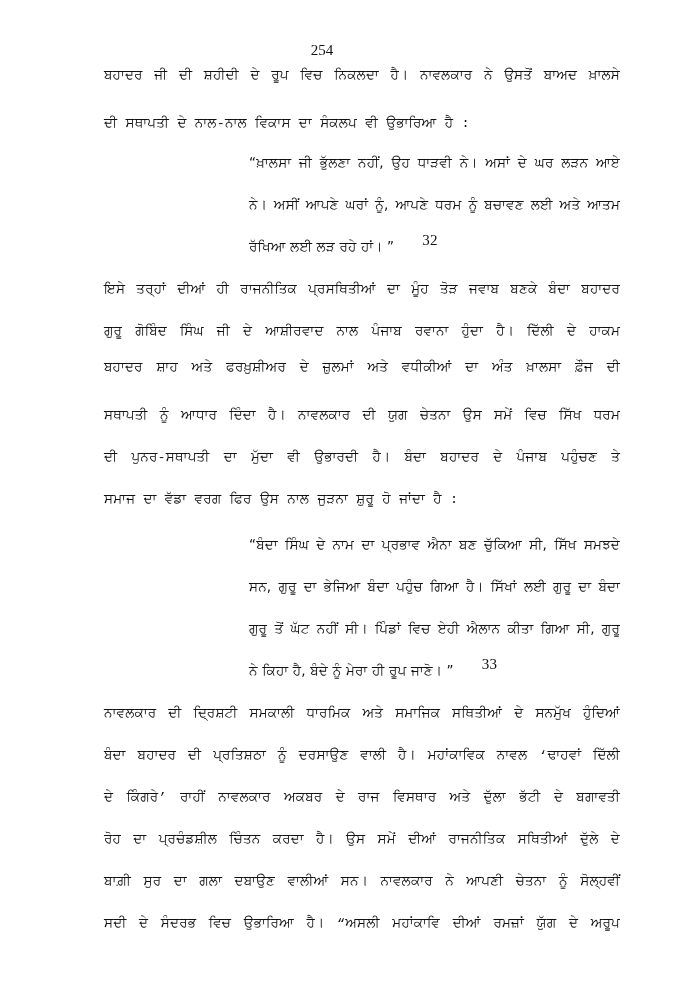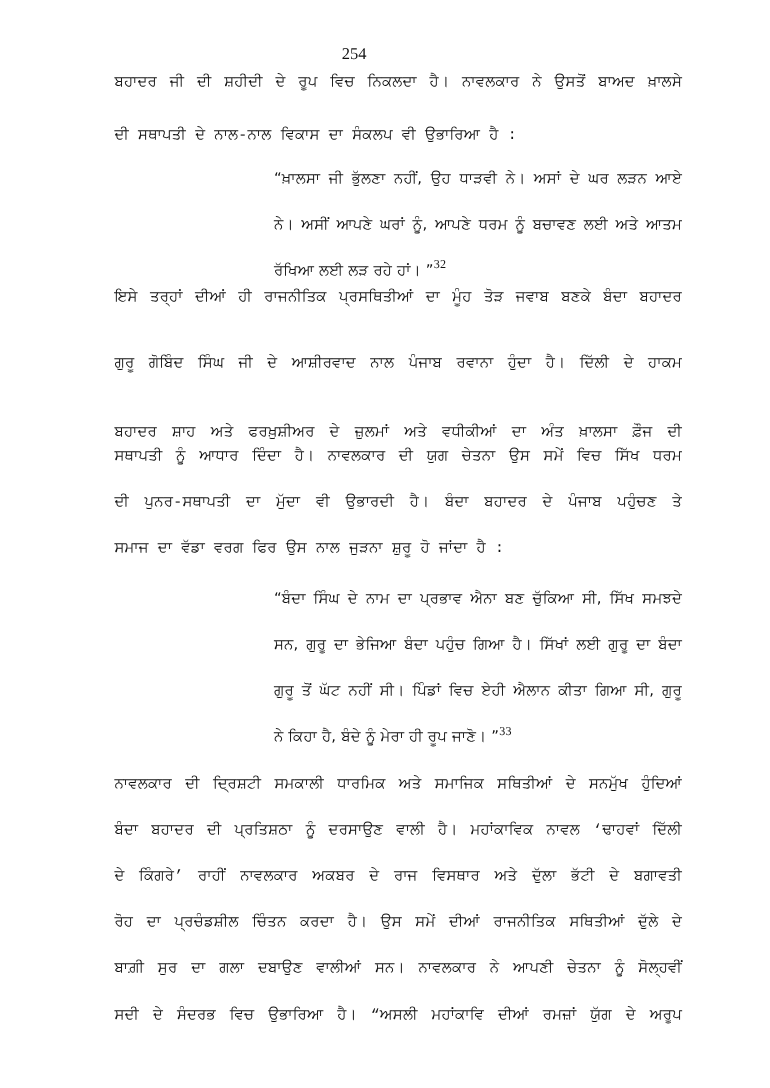--- a/index.html
+++ b/index.html
@@ -45,23 +45,24 @@
       left: 249px;
       width: 371px;
       text-align: justify;
       text-align-last: justify;
     }
     .quote-line.last {
       text-align-last: left;
     }
     sup {
       font-family: "Liberation Serif", "DejaVu Serif", serif;
-      font-size: 11px;
+      font-size: 15px;
       vertical-align: 6px;
       line-height: 0;
+      margin-left: 28px;
     }
   </style>
 </head>
 <body>
 
 <div>
 
   <div class="page-number">254</div>
 
   <div>
@@ -69,23 +70,23 @@
     <div class="line body-line last" style="top:114px">ਦੀ ਸਥਾਪਤੀ ਦੇ ਨਾਲ-ਨਾਲ ਵਿਕਾਸ ਦਾ ਸੰਕਲਪ ਵੀ ਉਭਾਰਿਆ ਹੈ :</div>
   </div>
 
   <div>
     <div class="line quote-line" style="top:152px">“ਖ਼ਾਲਸਾ ਜੀ ਭੁੱਲਣਾ ਨਹੀਂ, ਉਹ ਧਾੜਵੀ ਨੇ। ਅਸਾਂ ਦੇ ਘਰ ਲੜਨ ਆਏ</div>
     <div class="line quote-line" style="top:194px">ਨੇ। ਅਸੀਂ ਆਪਣੇ ਘਰਾਂ ਨੂੰ, ਆਪਣੇ ਧਰਮ ਨੂੰ ਬਚਾਵਣ ਲਈ ਅਤੇ ਆਤਮ</div>
     <div class="line quote-line last" style="top:236px"><span>ਰੱਖਿਆ ਲਈ ਲੜ ਰਹੇ ਹਾਂ। ”</span><sup>32</sup></div>
   </div>
 
   <div>
-    <div class="line body-line" style="top:262px">ਇਸੇ ਤਰ੍ਹਾਂ ਦੀਆਂ ਹੀ ਰਾਜਨੀਤਿਕ ਪ੍ਰਸਥਿਤੀਆਂ ਦਾ ਮੂੰਹ ਤੋੜ ਜਵਾਬ ਬਣਕੇ ਬੰਦਾ ਬਹਾਦਰ</div>
+    <div class="line body-line" style="top:280px">ਇਸੇ ਤਰ੍ਹਾਂ ਦੀਆਂ ਹੀ ਰਾਜਨੀਤਿਕ ਪ੍ਰਸਥਿਤੀਆਂ ਦਾ ਮੂੰਹ ਤੋੜ ਜਵਾਬ ਬਣਕੇ ਬੰਦਾ ਬਹਾਦਰ</div>
     <div class="line body-line" style="top:322px">ਗੁਰੂ ਗੋਬਿੰਦ ਸਿੰਘ ਜੀ ਦੇ ਆਸ਼ੀਰਵਾਦ ਨਾਲ ਪੰਜਾਬ ਰਵਾਨਾ ਹੁੰਦਾ ਹੈ। ਦਿੱਲੀ ਦੇ ਹਾਕਮ</div>
-    <div class="line body-line" style="top:384px">ਬਹਾਦਰ ਸ਼ਾਹ ਅਤੇ ਫਰਖ਼ੁਸ਼ੀਅਰ ਦੇ ਜ਼ੁਲਮਾਂ ਅਤੇ ਵਧੀਕੀਆਂ ਦਾ ਅੰਤ ਖ਼ਾਲਸਾ ਫ਼ੌਜ ਦੀ</div>
+    <div class="line body-line" style="top:358px">ਬਹਾਦਰ ਸ਼ਾਹ ਅਤੇ ਫਰਖ਼ੁਸ਼ੀਅਰ ਦੇ ਜ਼ੁਲਮਾਂ ਅਤੇ ਵਧੀਕੀਆਂ ਦਾ ਅੰਤ ਖ਼ਾਲਸਾ ਫ਼ੌਜ ਦੀ</div>
     <div class="line body-line" style="top:406px">ਸਥਾਪਤੀ ਨੂੰ ਆਧਾਰ ਦਿੰਦਾ ਹੈ। ਨਾਵਲਕਾਰ ਦੀ ਯੁਗ ਚੇਤਨਾ ਉਸ ਸਮੇਂ ਵਿਚ ਸਿੱਖ ਧਰਮ</div>
     <div class="line body-line" style="top:448px">ਦੀ ਪੁਨਰ-ਸਥਾਪਤੀ ਦਾ ਮੁੱਦਾ ਵੀ ਉਭਾਰਦੀ ਹੈ। ਬੰਦਾ ਬਹਾਦਰ ਦੇ ਪੰਜਾਬ ਪਹੁੰਚਣ ਤੇ</div>
     <div class="line body-line last" style="top:490px">ਸਮਾਜ ਦਾ ਵੱਡਾ ਵਰਗ ਫਿਰ ਉਸ ਨਾਲ ਜੁੜਨਾ ਸ਼ੁਰੂ ਹੋ ਜਾਂਦਾ ਹੈ :</div>
   </div>
 
   <div>
     <div class="line quote-line" style="top:534px">“ਬੰਦਾ ਸਿੰਘ ਦੇ ਨਾਮ ਦਾ ਪ੍ਰਭਾਵ ਐਨਾ ਬਣ ਚੁੱਕਿਆ ਸੀ, ਸਿੱਖ ਸਮਝਦੇ</div>
     <div class="line quote-line" style="top:576px">ਸਨ, ਗੁਰੂ ਦਾ ਭੇਜਿਆ ਬੰਦਾ ਪਹੁੰਚ ਗਿਆ ਹੈ। ਸਿੱਖਾਂ ਲਈ ਗੁਰੂ ਦਾ ਬੰਦਾ</div>
     <div class="line quote-line" style="top:618px">ਗੁਰੂ ਤੋਂ ਘੱਟ ਨਹੀਂ ਸੀ। ਪਿੰਡਾਂ ਵਿਚ ਏਹੀ ਐਲਾਨ ਕੀਤਾ ਗਿਆ ਸੀ, ਗੁਰੂ</div>
     <div class="line quote-line last" style="top:660px"><span>ਨੇ ਕਿਹਾ ਹੈ, ਬੰਦੇ ਨੂੰ ਮੇਰਾ ਹੀ ਰੂਪ ਜਾਣੋ। ”</span><sup>33</sup></div>

